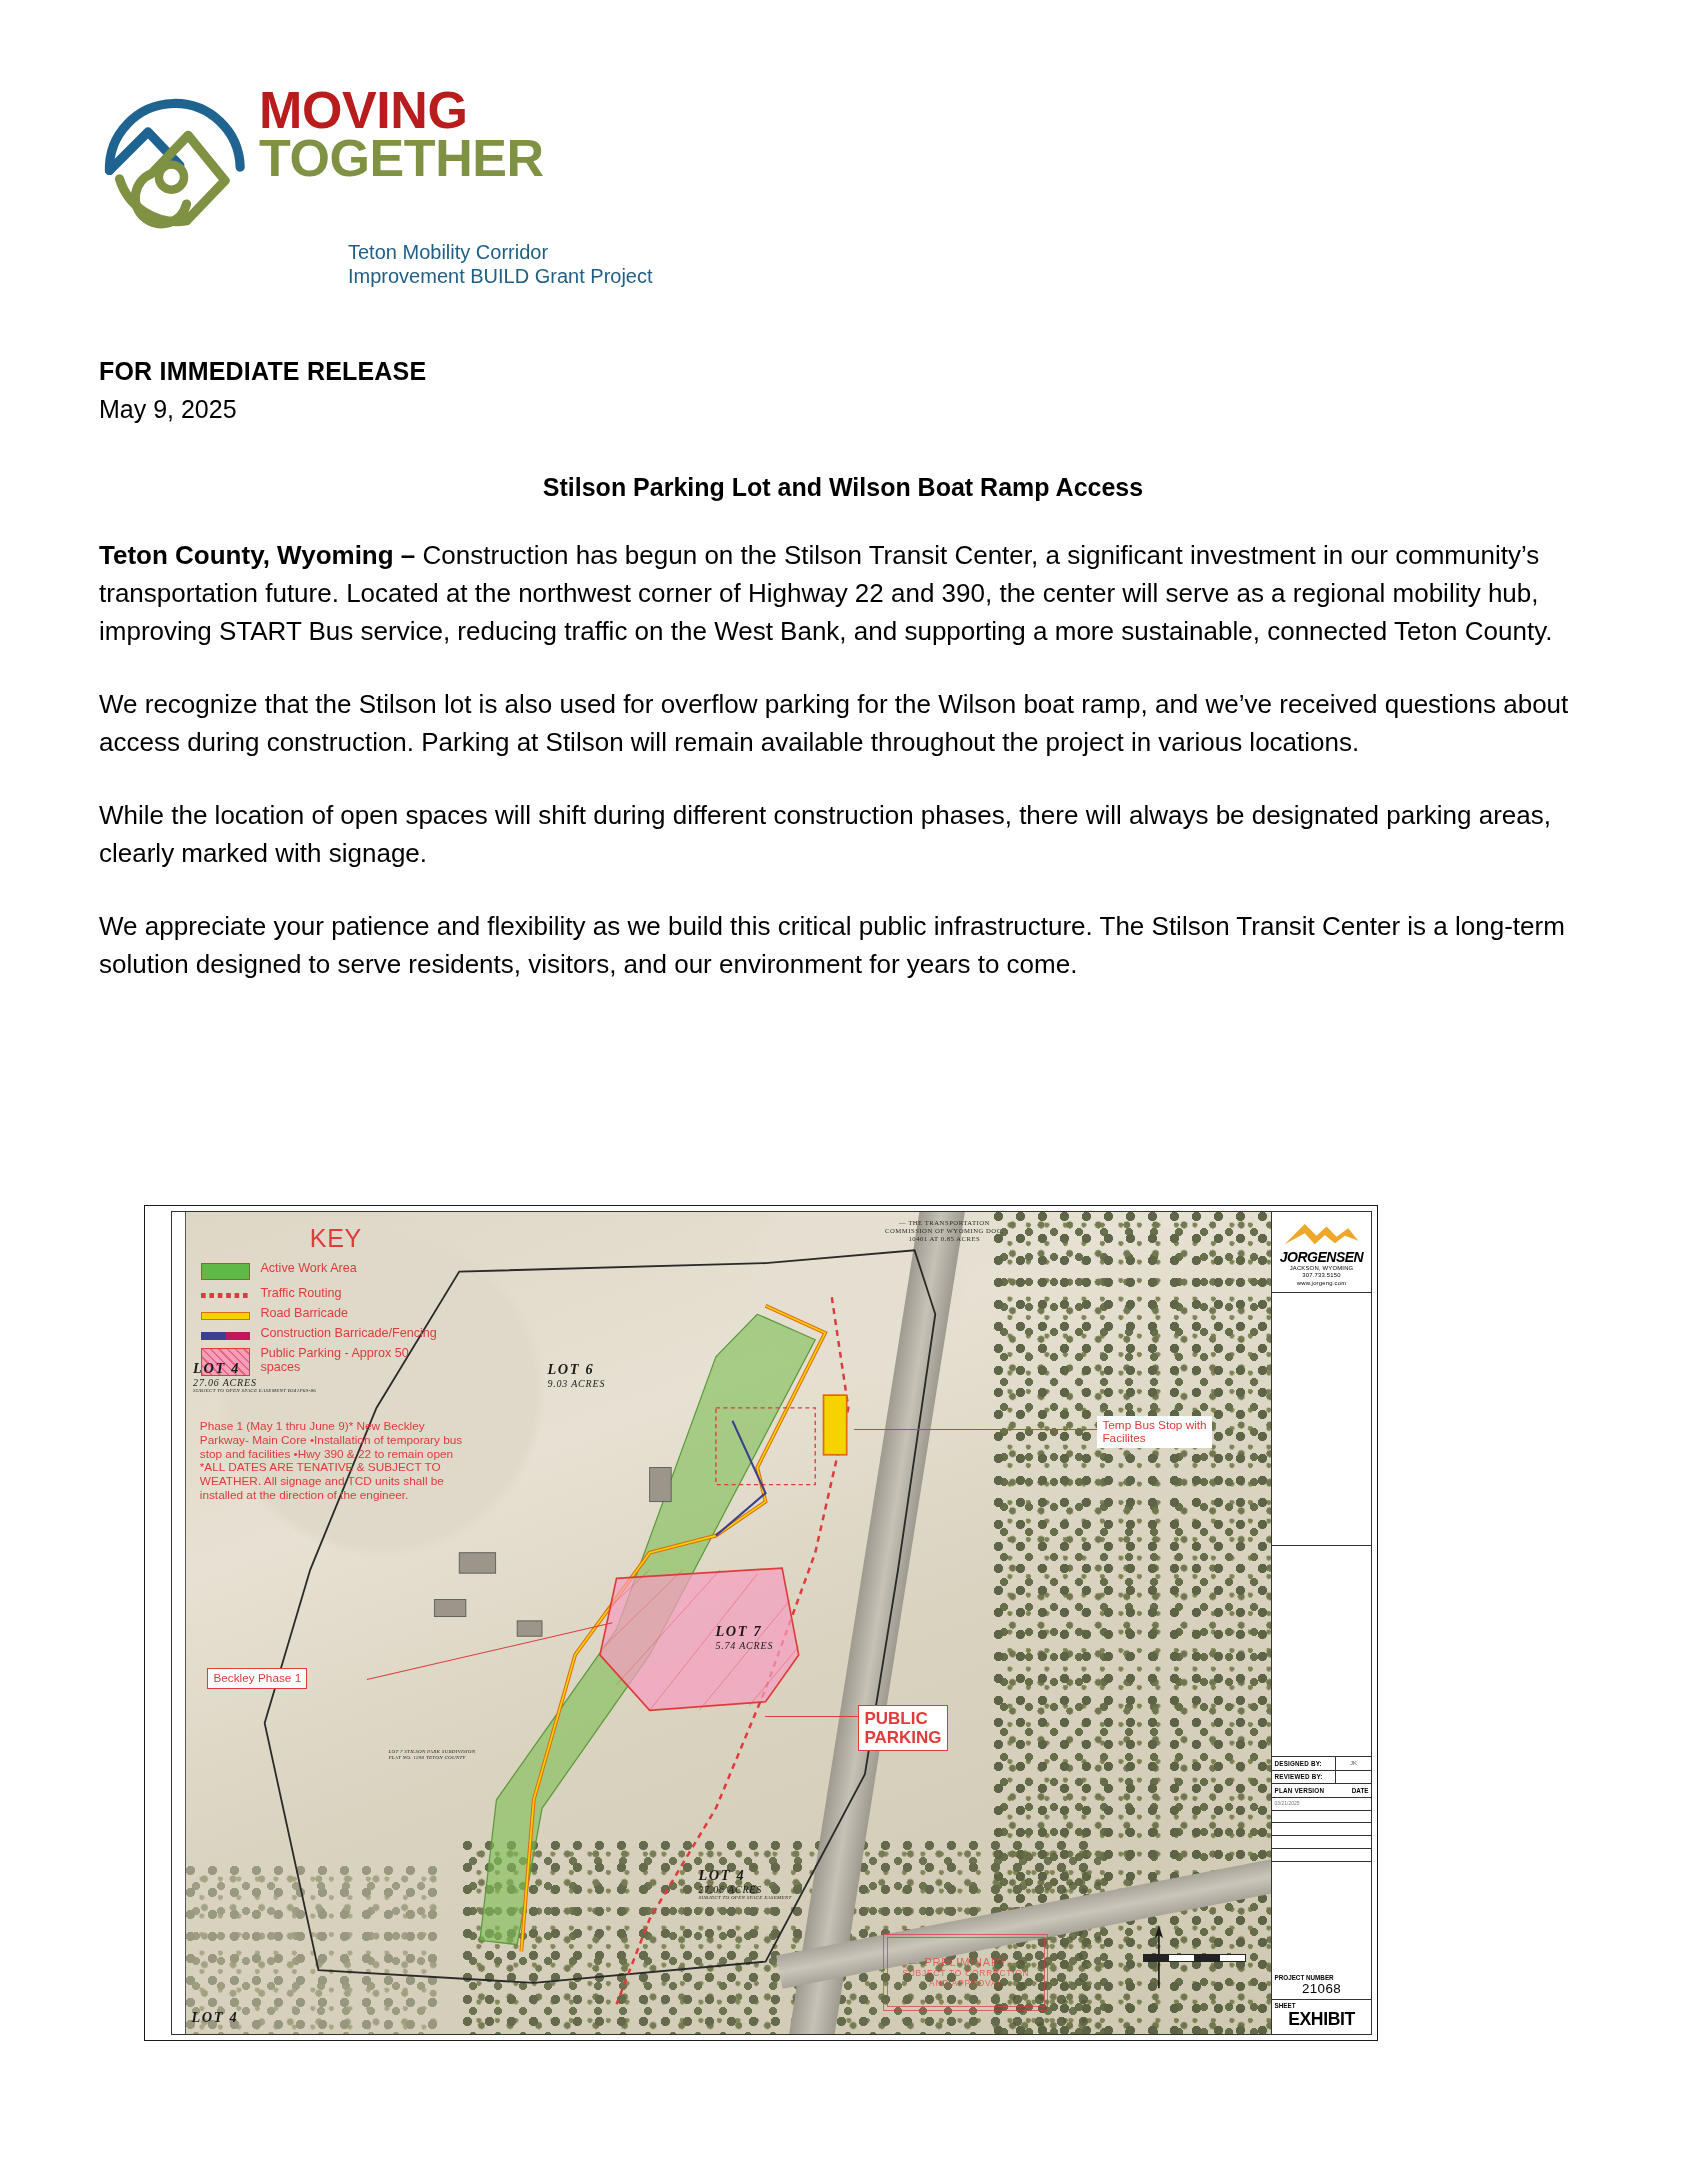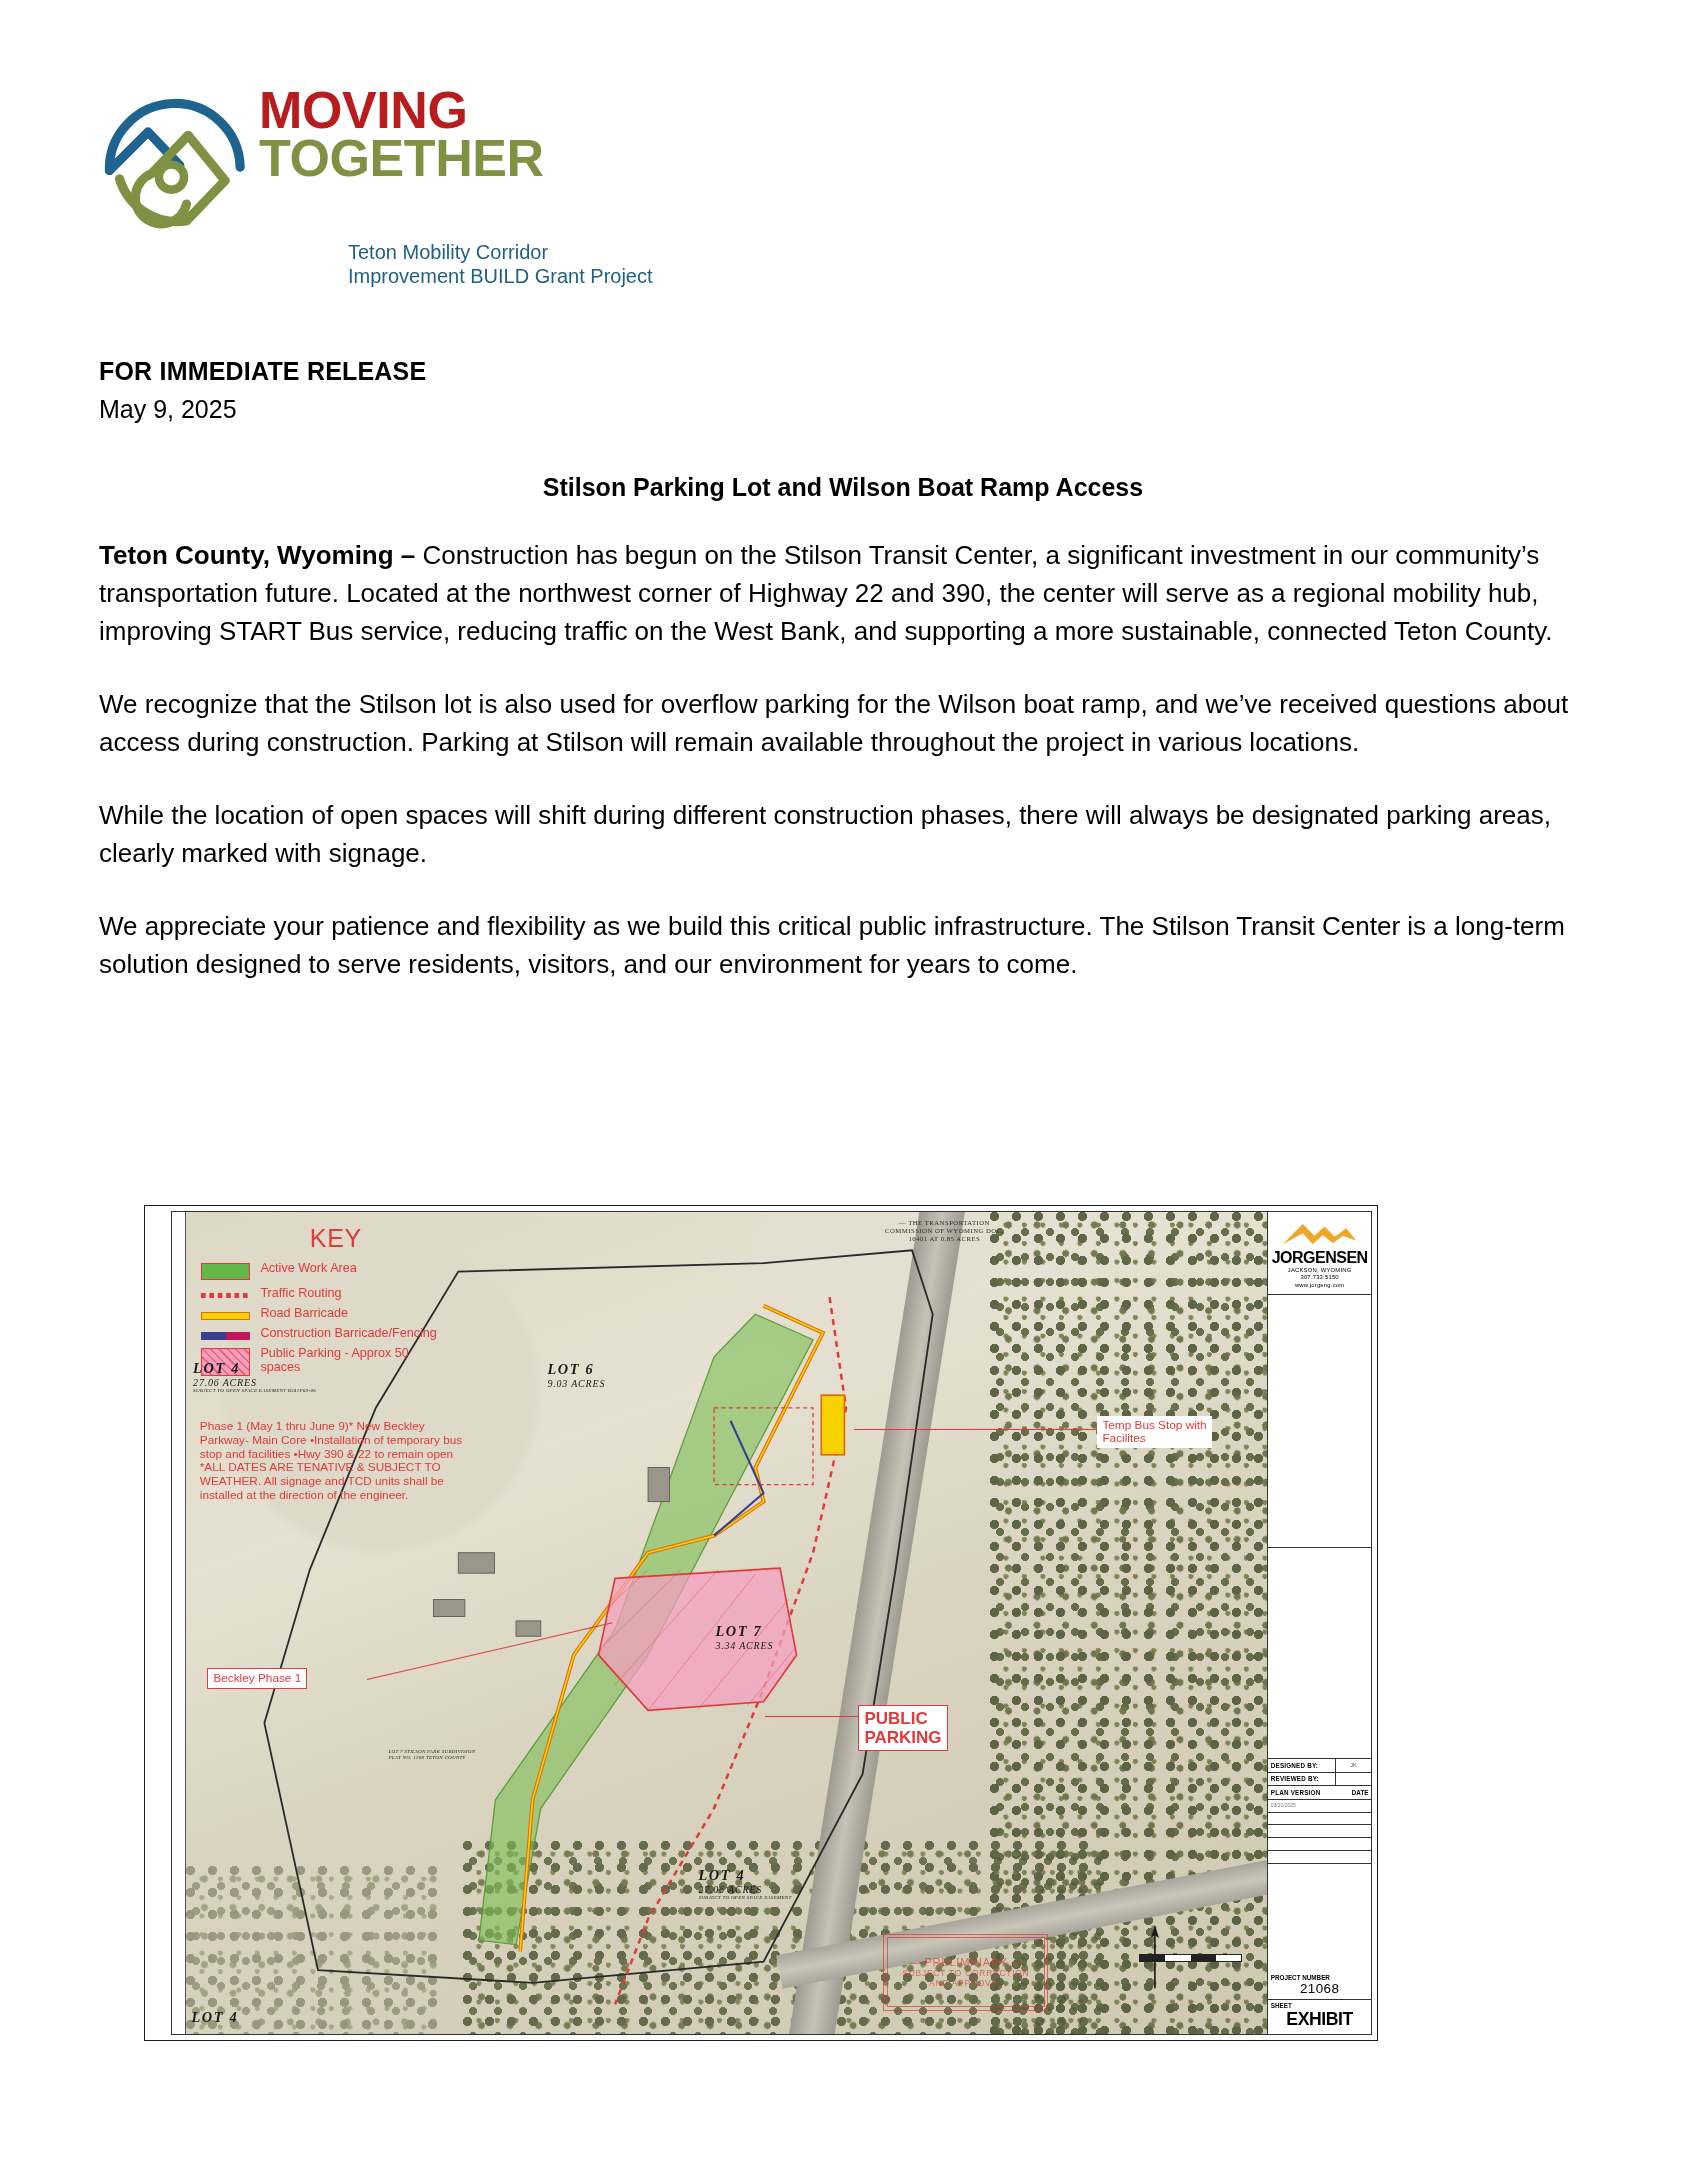--- a/index.html
+++ b/index.html
@@ -356,22 +356,23 @@
     font-size: 6.7px;
   }
   #tb-logo {
     border-bottom: 0.8px solid #333;
     padding: 6.7px 3.4px 5px;
     text-align: center;
   }
   #tb-mountain { display: block; margin: 0 auto 1.7px; }
   #tb-name {
     font-weight: bold;
-    font-size: 16px;
+    font-size: 14px;
     letter-spacing: -0.5px;
+    font-style: italic;
   }
   .tb-sub { font-size: 5.9px; letter-spacing: 0.2px; line-height: 1.25; }
 
   #tb-project {
     border-bottom: 0.8px solid #333;
     position: relative;
     height: 252px;
     overflow: hidden;
   }
   #tb-sheet {
@@ -561,21 +562,21 @@
         <div class="lot-acres">27.06 ACRES</div>
         <div class="lot-sub">SUBJECT TO OPEN SPACE EASEMENT
 B341P69-86</div>
       </div>
       <div class="lot-label" id="lot6">
         <div class="lot-name">LOT 6</div>
         <div class="lot-acres">9.03 ACRES</div>
       </div>
       <div class="lot-label" id="lot7">
         <div class="lot-name">LOT 7</div>
-        <div class="lot-acres">3.34 ACRES</div>
+        <div class="lot-acres">5.74 ACRES</div>
       </div>
       <div class="lot-label" id="lot4-mid">
         <div class="lot-name">LOT 4</div>
         <div class="lot-acres">27.06 ACRES</div>
         <div class="lot-sub">SUBJECT TO OPEN SPACE EASEMENT</div>
       </div>
       <div class="lot-label" id="lot4-bl">
         <div class="lot-name">LOT 4</div>
       </div>
       <div class="lot-label" id="lot-small">

